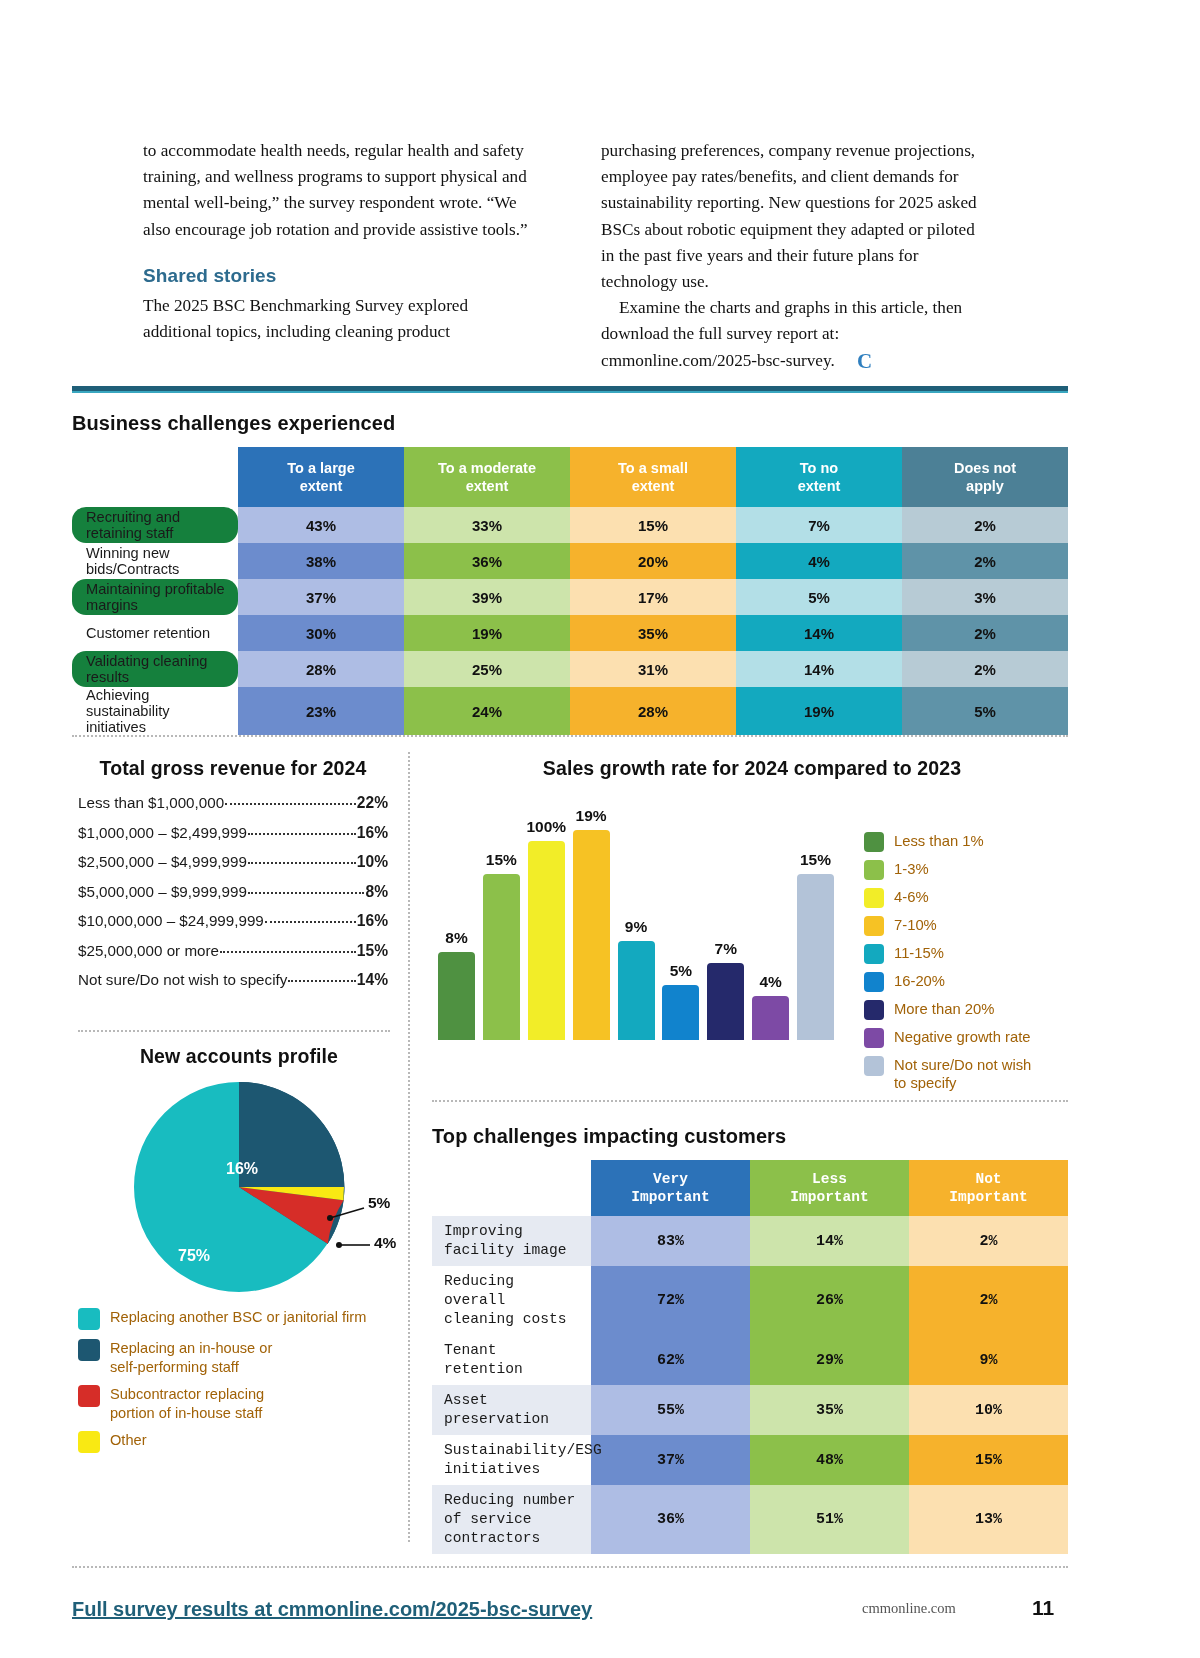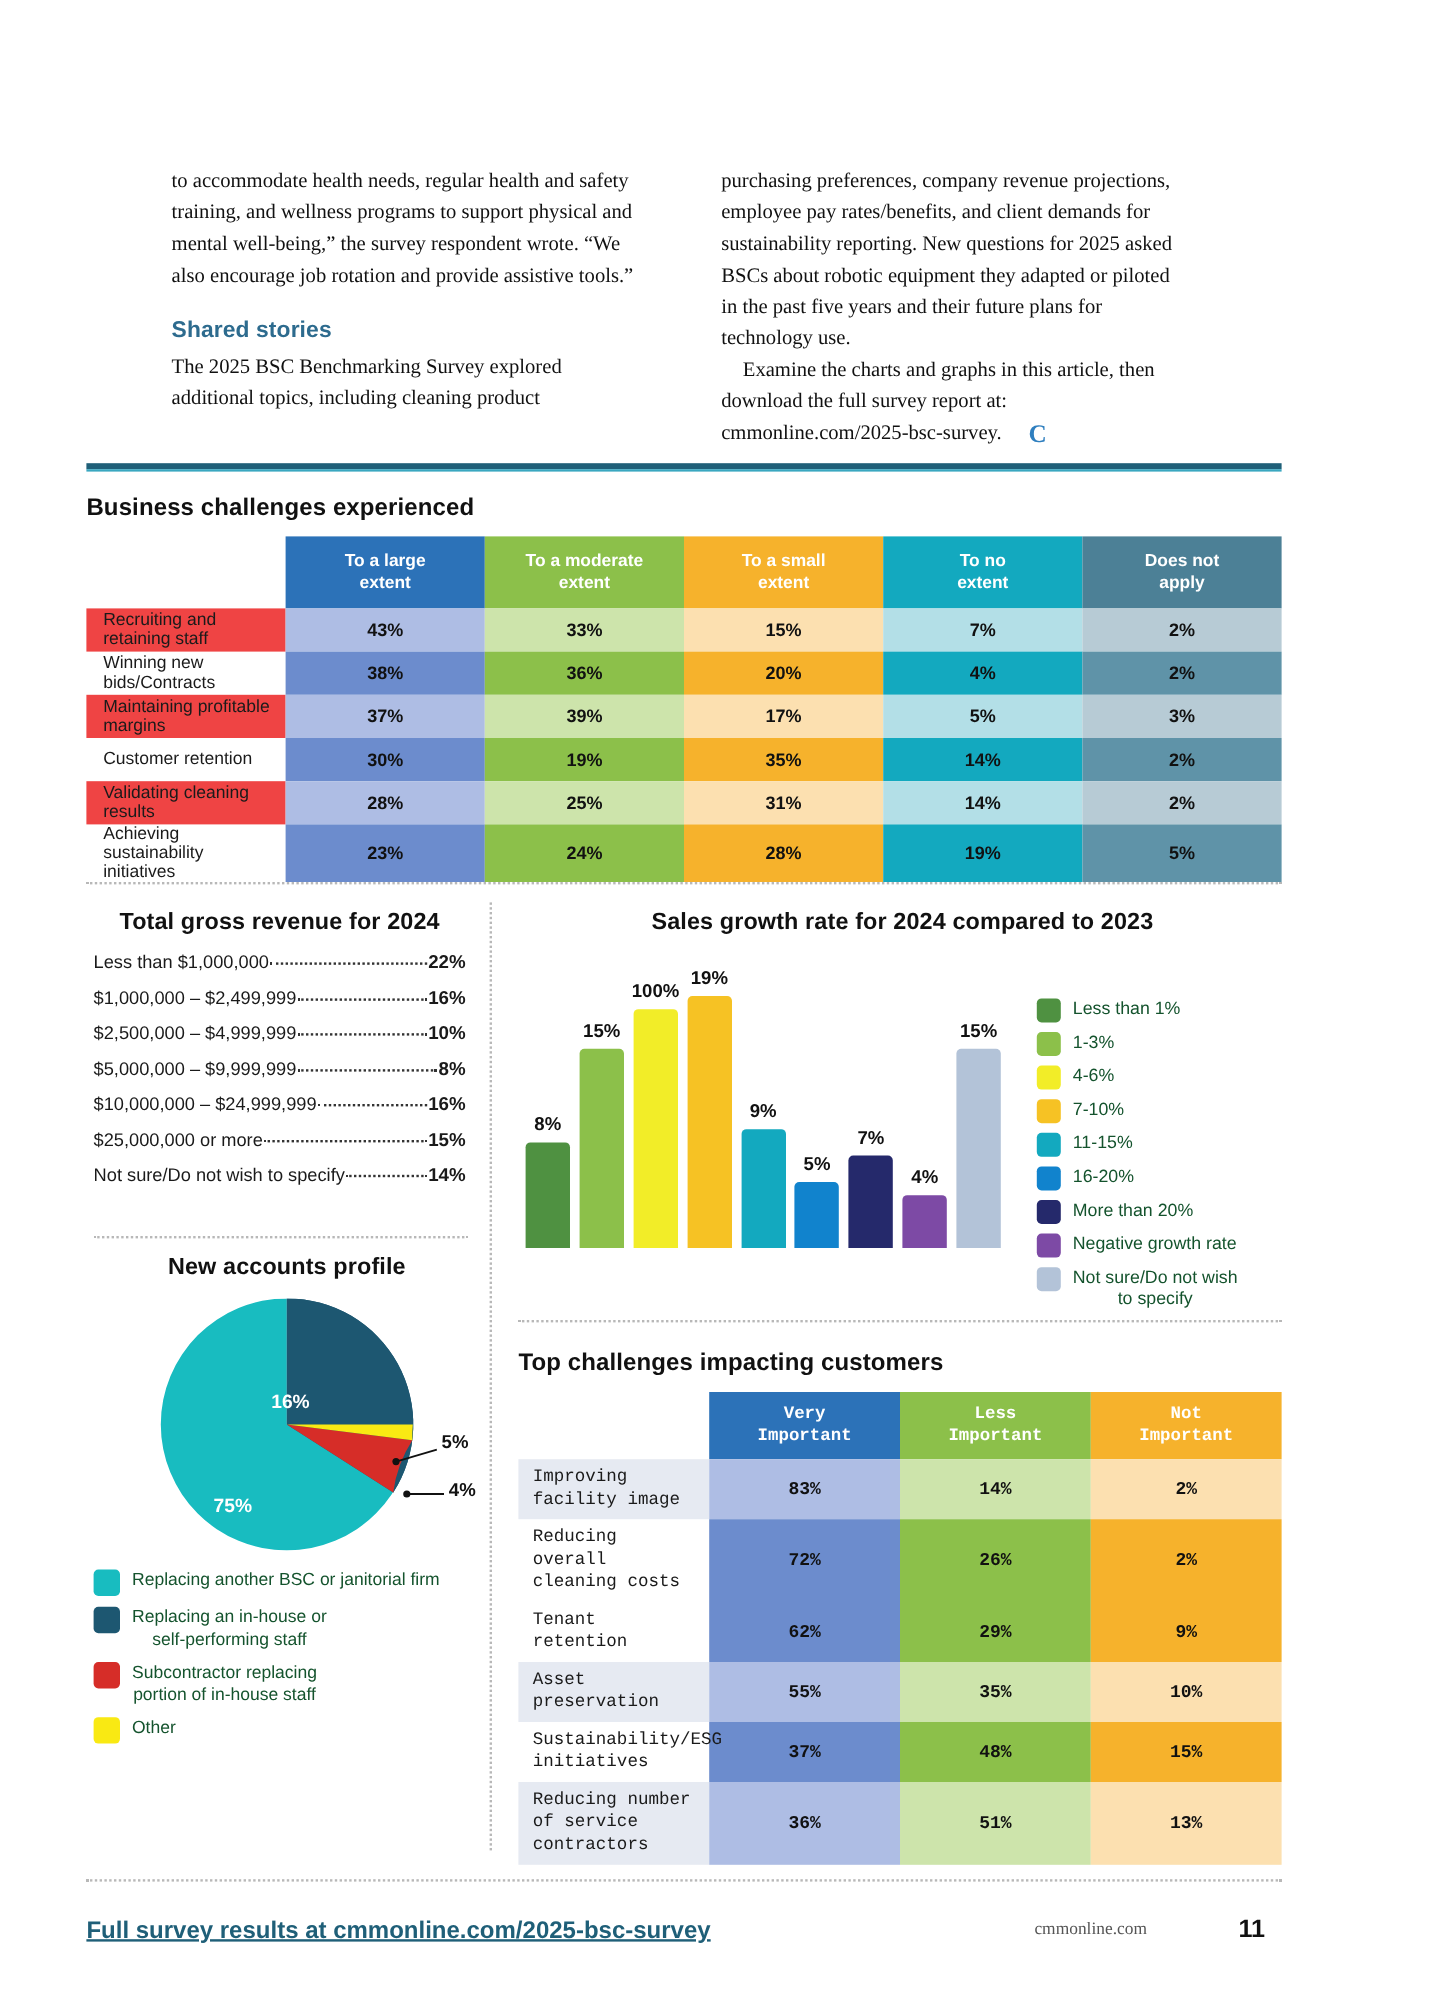--- a/index.html
+++ b/index.html
@@ -57,21 +57,21 @@
   }
   table.matrix thead th {
     color: #fff; font-size: 14.5px; font-weight: 700; line-height: 18px;
     height: 60px; vertical-align: middle; text-align: center;
   }
   table.matrix thead th.spacer { background: transparent; }
   table.matrix tbody td.val {
     text-align: center; font-size: 15px; font-weight: 700; color: #111;
     height: 36px;
   }
-  table.matrix tbody tr.alt td.lbl { background: #ef4444; }
+  table.matrix tbody tr.alt td.lbl { background: #15803d; border-radius: 14px; }
 
   
   .dots-h {
     position: absolute; height: 0; border-top: 2px dotted #b8b8b8;
   }
   .dots-v {
     position: absolute; width: 0; border-left: 2px dotted #b8b8b8;
   }
 
   
@@ -94,21 +94,21 @@
   .pie-wrap { position: relative; width: 322px; height: 210px; }
   .pie-label {
     position: absolute; font-size: 16px; font-weight: 700; color: #fff;
   }
   .pie-callout { position: absolute; font-size: 15.5px; font-weight: 700; color: #111; }
   .pie-legend { margin-top: 16px; }
   .lg-item { display: flex; align-items: flex-start; margin-bottom: 9px; }
   .lg-swatch {
     width: 22px; height: 22px; border-radius: 4px; flex: 0 0 22px; margin-right: 10px;
   }
-  .lg-text { font-size: 14.6px; line-height: 18.5px; color: #14532d; text-align: center; }
+  .lg-text { font-size: 14.6px; line-height: 18.5px; color: #a16207; }
 
   
   #bars { position: absolute; left: 432px; top: 757px; width: 640px; }
   #bars .sec-title { text-align: center; font-size: 19.5px; margin-bottom: 10px; }
   .bar-area { position: relative; display: flex; gap: 0; }
   .plot {
     position: relative; width: 408px; height: 250px;
     display: flex; align-items: flex-end; justify-content: space-between;
     padding: 0 6px;
   }

